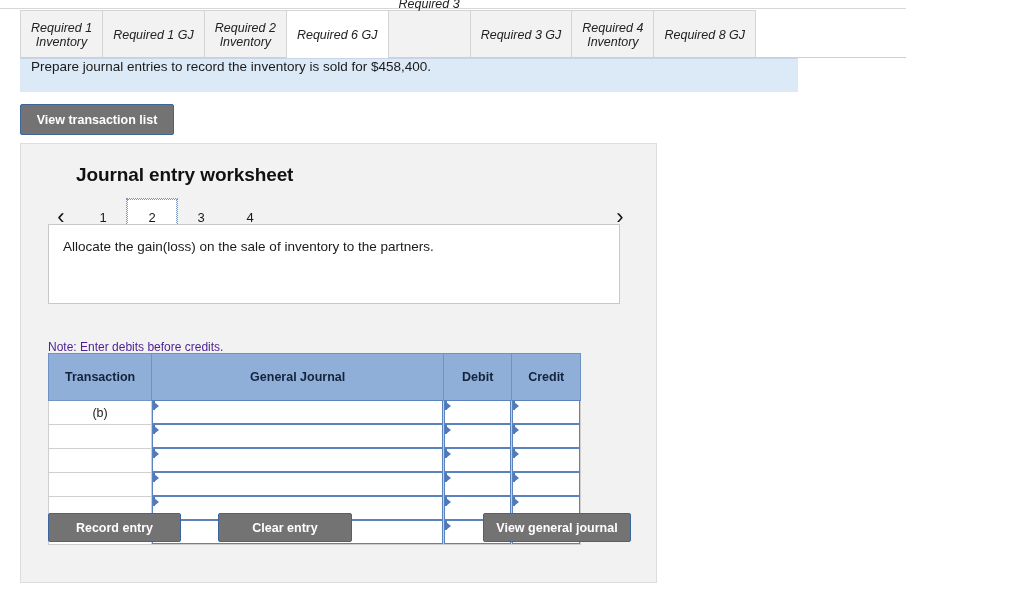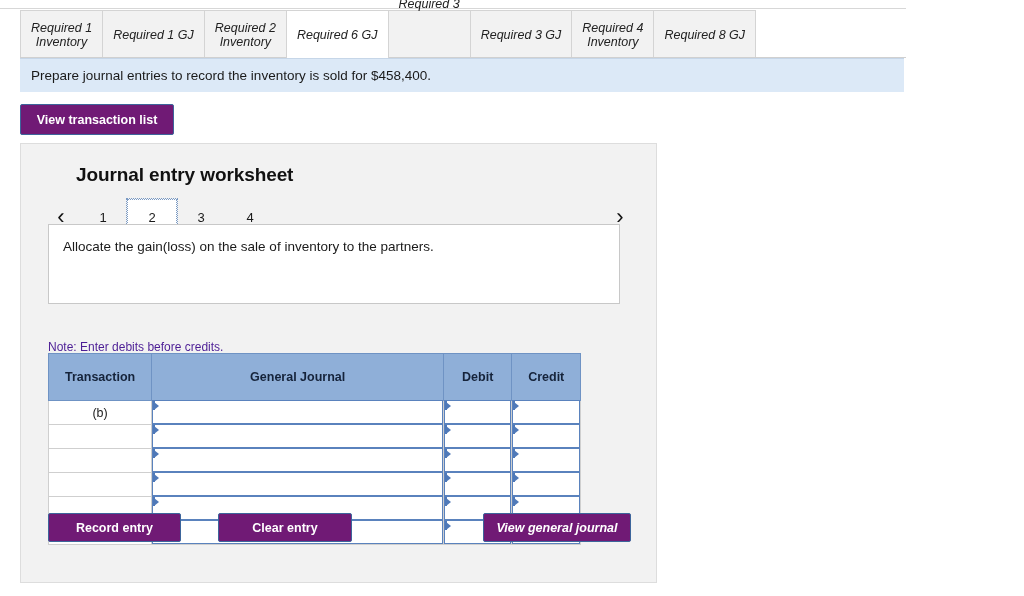--- a/index.html
+++ b/index.html
@@ -50,31 +50,31 @@
     background: #ffffff;
     border-right: 1px solid #d4d4d4;
     position: relative;
     z-index: 3;
   }
   .tab.active + .tab { border-left: none; gap: 48px; }
   .tab .ln { display: block; }
 
   
   .banner {
-    position: absolute; left: 20px; top: 58px; width: 884px; height: 34px;
+    position: absolute; left: 20px; top: 58px; width: 778px; height: 34px;
     background: #dce9f7;
     border-top: 1px solid #c6d6e8;
-    display: flex; align-items: center;
+    display: flex; 
     padding-left: 11px;
     font-size: 13.5px; color: #1a1a1a;
   }
 
   
   .btn {
-    background: #701a75;
+    background: #737373;
     color: #ffffff;
     border: 1px solid #3d659b;
     border-radius: 2px;
     font-size: 12.5px;
     font-weight: bold;
     font-family: "Liberation Sans", sans-serif;
     display: inline-flex;
     align-items: center;
     justify-content: center;
     cursor: pointer;
@@ -188,21 +188,21 @@
     position: absolute;
     left: 0px; top: 0px;
     width: 2px; height: 9px;
     background: #4f79b8;
   }
   td.input-cell { position: relative; overflow: visible; }
 
   
   .btn-record  { position: absolute; left: 27px;  top: 369px; width: 133px; height: 29px; }
   .btn-clear   { position: absolute; left: 197px; top: 369px; width: 134px; height: 29px; }
-  .btn-viewgj  { position: absolute; left: 462px; top: 369px; width: 148px; height: 29px; font-style: italic; }
+  .btn-viewgj  { position: absolute; left: 462px; top: 369px; width: 148px; height: 29px; }
 </style>
 </head>
 <body>
 
 <div id="root">
 
   <div class="top-rule"></div>
 
   <div class="tabstrip" id="tabstrip">
       <div class="tab">

